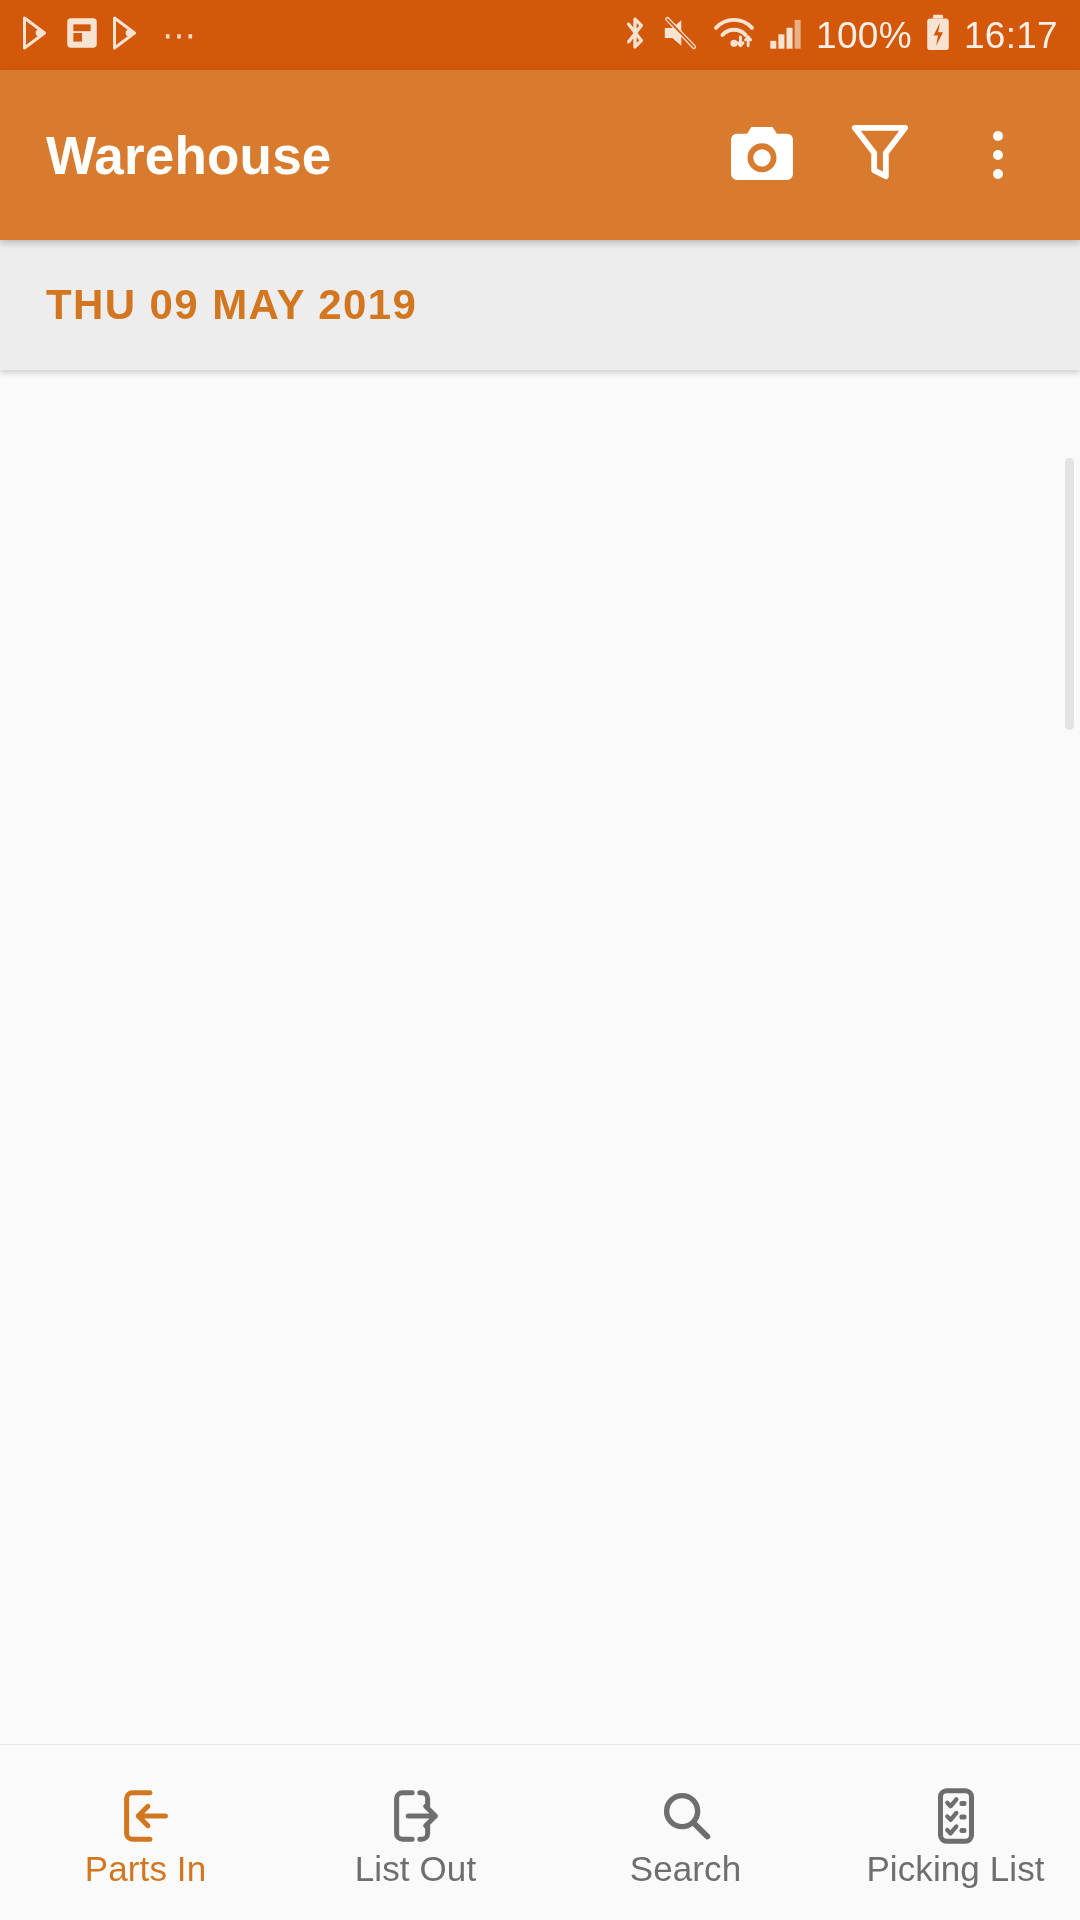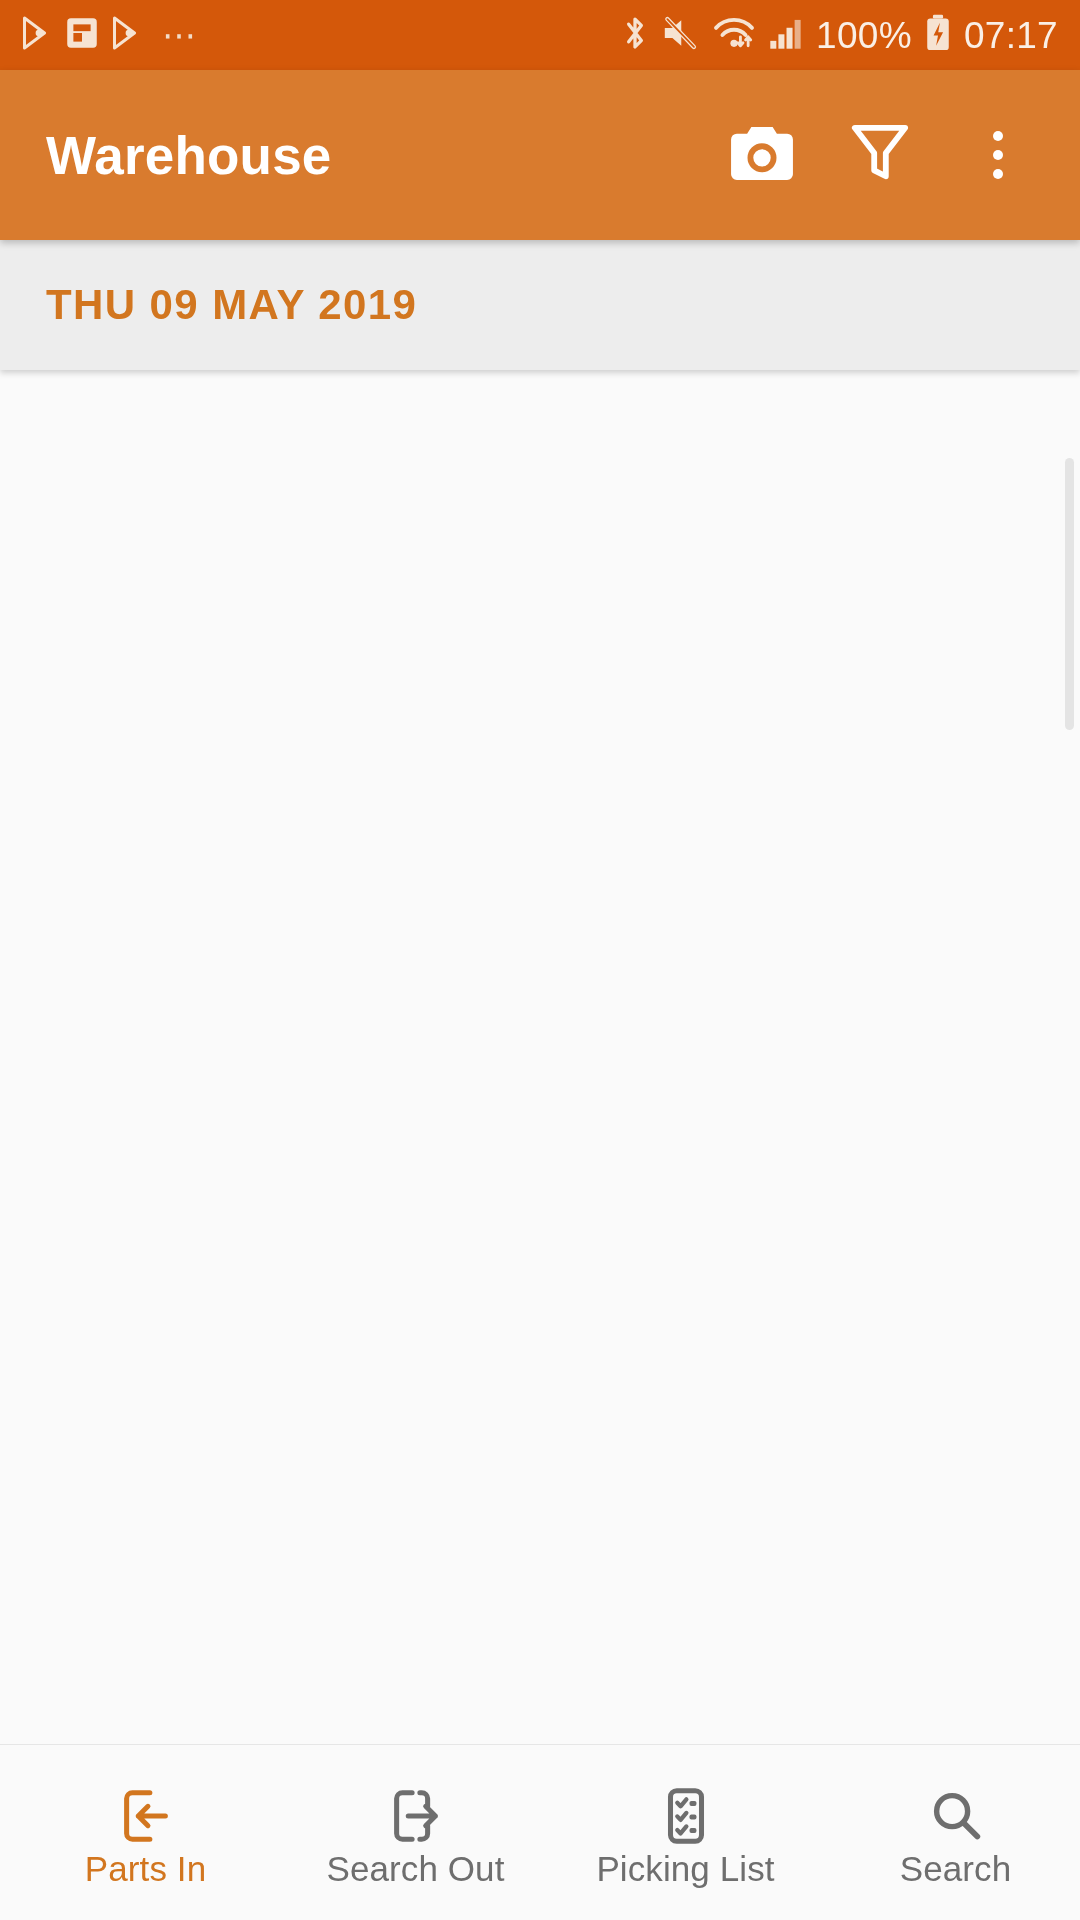--- a/index.html
+++ b/index.html
@@ -200,21 +200,21 @@
       </svg>
     </span>
     <span class="sb-text">100%</span>
     <span class="sb-ico">
       <svg width="26" height="38" viewBox="0 0 20 30">
         <rect x="6" y="0.5" width="8" height="3" rx="1" fill="#F6E3D2"></rect>
         <rect x="1.5" y="3.5" width="17" height="25" rx="2.5" fill="#F6E3D2"></rect>
         <path d="M11.5 7 L6.5 17 H10 L8.5 25 L14 14.5 H10.2 Z" fill="#D4580A"></path>
       </svg>
     </span>
-    <span class="sb-text">07:17</span>
+    <span class="sb-text">16:17</span>
   </div>
 </div>
 
 <div class="appbar">
   <div class="appbar-title">Warehouse</div>
   <div class="appbar-actions">
 
     <div class="act-btn">
       <span>
         <svg width="66" height="58" viewBox="0 0 34 30">
@@ -267,41 +267,41 @@
 
   <div class="nav-item">
     <span>
       <svg width="62" height="62" viewBox="0 0 32 32">
         <path d="M14 4 H9 a3 3 0 0 0 -3 3 v18 a3 3 0 0 0 3 3 h5" fill="none" stroke="#6E6E6E" stroke-width="2.6" stroke-linecap="round"></path>
         <path d="M18 4 h1 a3 3 0 0 1 3 3 v4" fill="none" stroke="#6E6E6E" stroke-width="2.6" stroke-linecap="round"></path>
         <path d="M22 21 v4 a3 3 0 0 1 -3 3 h-1" fill="none" stroke="#6E6E6E" stroke-width="2.6" stroke-linecap="round"></path>
         <path d="M12 16 H26 M21 11 L26 16 L21 21" fill="none" stroke="#6E6E6E" stroke-width="2.6" stroke-linecap="round" stroke-linejoin="round"></path>
       </svg>
     </span>
-    <span class="nav-label">Search Out</span>
+    <span class="nav-label">List Out</span>
+  </div>
+
+  <div class="nav-item">
+    <span>
+      <svg width="62" height="62" viewBox="0 0 32 32">
+        <circle cx="14" cy="13.5" r="8" fill="none" stroke="#6E6E6E" stroke-width="2.8"></circle>
+        <line x1="20" y1="19.6" x2="27" y2="26.6" stroke="#6E6E6E" stroke-width="3" stroke-linecap="round"></line>
+      </svg>
+    </span>
+    <span class="nav-label">Search</span>
   </div>
 
   <div class="nav-item">
     <span>
       <svg width="62" height="62" viewBox="0 0 32 32">
         <rect x="8" y="3" width="16" height="26" rx="3.2" fill="none" stroke="#6E6E6E" stroke-width="2.6"></rect>
         <path d="M11.5 9.2 L13.2 11 L16.2 7.4" fill="none" stroke="#6E6E6E" stroke-width="2.2" stroke-linecap="round" stroke-linejoin="round"></path>
         <rect x="17.8" y="8.2" width="3.6" height="2.6" rx="1" fill="#6E6E6E"></rect>
         <path d="M11.5 16.2 L13.2 18 L16.2 14.4" fill="none" stroke="#6E6E6E" stroke-width="2.2" stroke-linecap="round" stroke-linejoin="round"></path>
         <rect x="17.8" y="15.2" width="3.6" height="2.6" rx="1" fill="#6E6E6E"></rect>
         <path d="M11.5 23.2 L13.2 25 L16.2 21.4" fill="none" stroke="#6E6E6E" stroke-width="2.2" stroke-linecap="round" stroke-linejoin="round"></path>
         <rect x="17.8" y="22.2" width="3.6" height="2.6" rx="1" fill="#6E6E6E"></rect>
       </svg>
     </span>
     <span class="nav-label">Picking List</span>
   </div>
 
-  <div class="nav-item">
-    <span>
-      <svg width="62" height="62" viewBox="0 0 32 32">
-        <circle cx="14" cy="13.5" r="8" fill="none" stroke="#6E6E6E" stroke-width="2.8"></circle>
-        <line x1="20" y1="19.6" x2="27" y2="26.6" stroke="#6E6E6E" stroke-width="3" stroke-linecap="round"></line>
-      </svg>
-    </span>
-    <span class="nav-label">Search</span>
-  </div>
-
 </div>
 
 </body></html>

